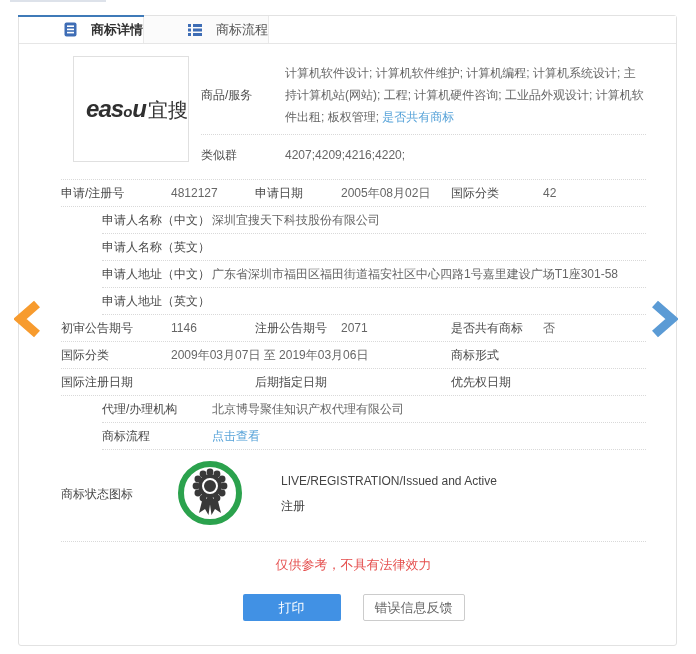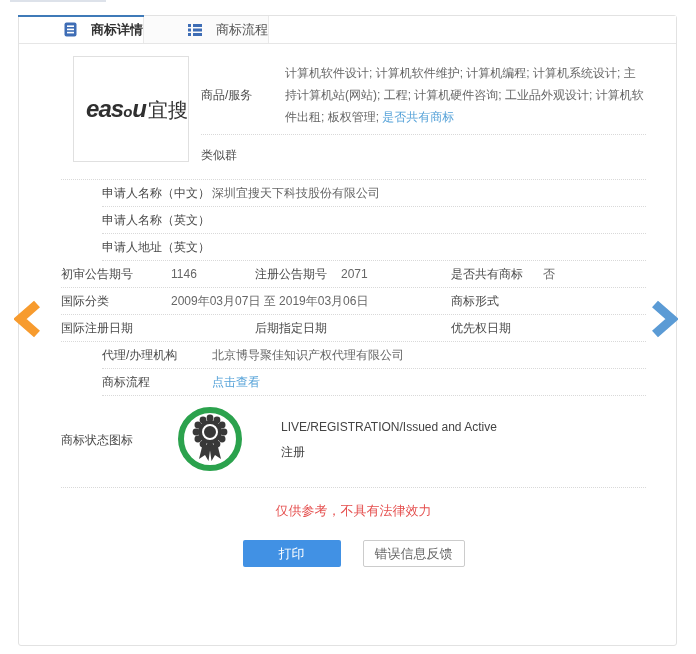--- a/index.html
+++ b/index.html
@@ -143,35 +143,48 @@
           <div class="goodsrow">
             <span class="label">商品/服务</span>
             <div class="goodsval">
               <span>计算机软件设计; 计算机软件维护; 计算机编程; 计算机系统设计; 主持计算机站(网站); 工程; 计算机硬件咨询; 工业品外观设计; 计算机软件出租; 板权管理;</span>
               <a class="lnk">是否共有商标</a>
             </div>
           </div>
           <div class="dotsep"></div>
           <div class="simrow">
             <span class="label">类似群</span>
+            <span>4207;4209;4216;4220;</span>
           </div>
         </div>
       </div>
 
+      <div class="frow">
+        <span class="label">申请/注册号</span>
+        <span>4812127</span>
+        <span class="label">申请日期</span>
+        <span>2005年08月02日</span>
+        <span class="label">国际分类</span>
+        <span>42</span>
+      </div>
 
       <div class="frow2">
         <span class="label">申请人名称（中文）</span>
         <span>深圳宜搜天下科技股份有限公司</span>
       </div>
 
       <div class="frow2">
         <span class="label">申请人名称（英文）</span>
         <span></span>
       </div>
 
+      <div class="frow2">
+        <span class="label">申请人地址（中文）</span>
+        <span>广东省深圳市福田区福田街道福安社区中心四路1号嘉里建设广场T1座301-58</span>
+      </div>
 
       <div class="frow2">
         <span class="label">申请人地址（英文）</span>
         <span></span>
       </div>
 
       <div class="frow">
         <span class="label">初审公告期号</span>
         <span>1146</span>
         <span class="label">注册公告期号</span>

